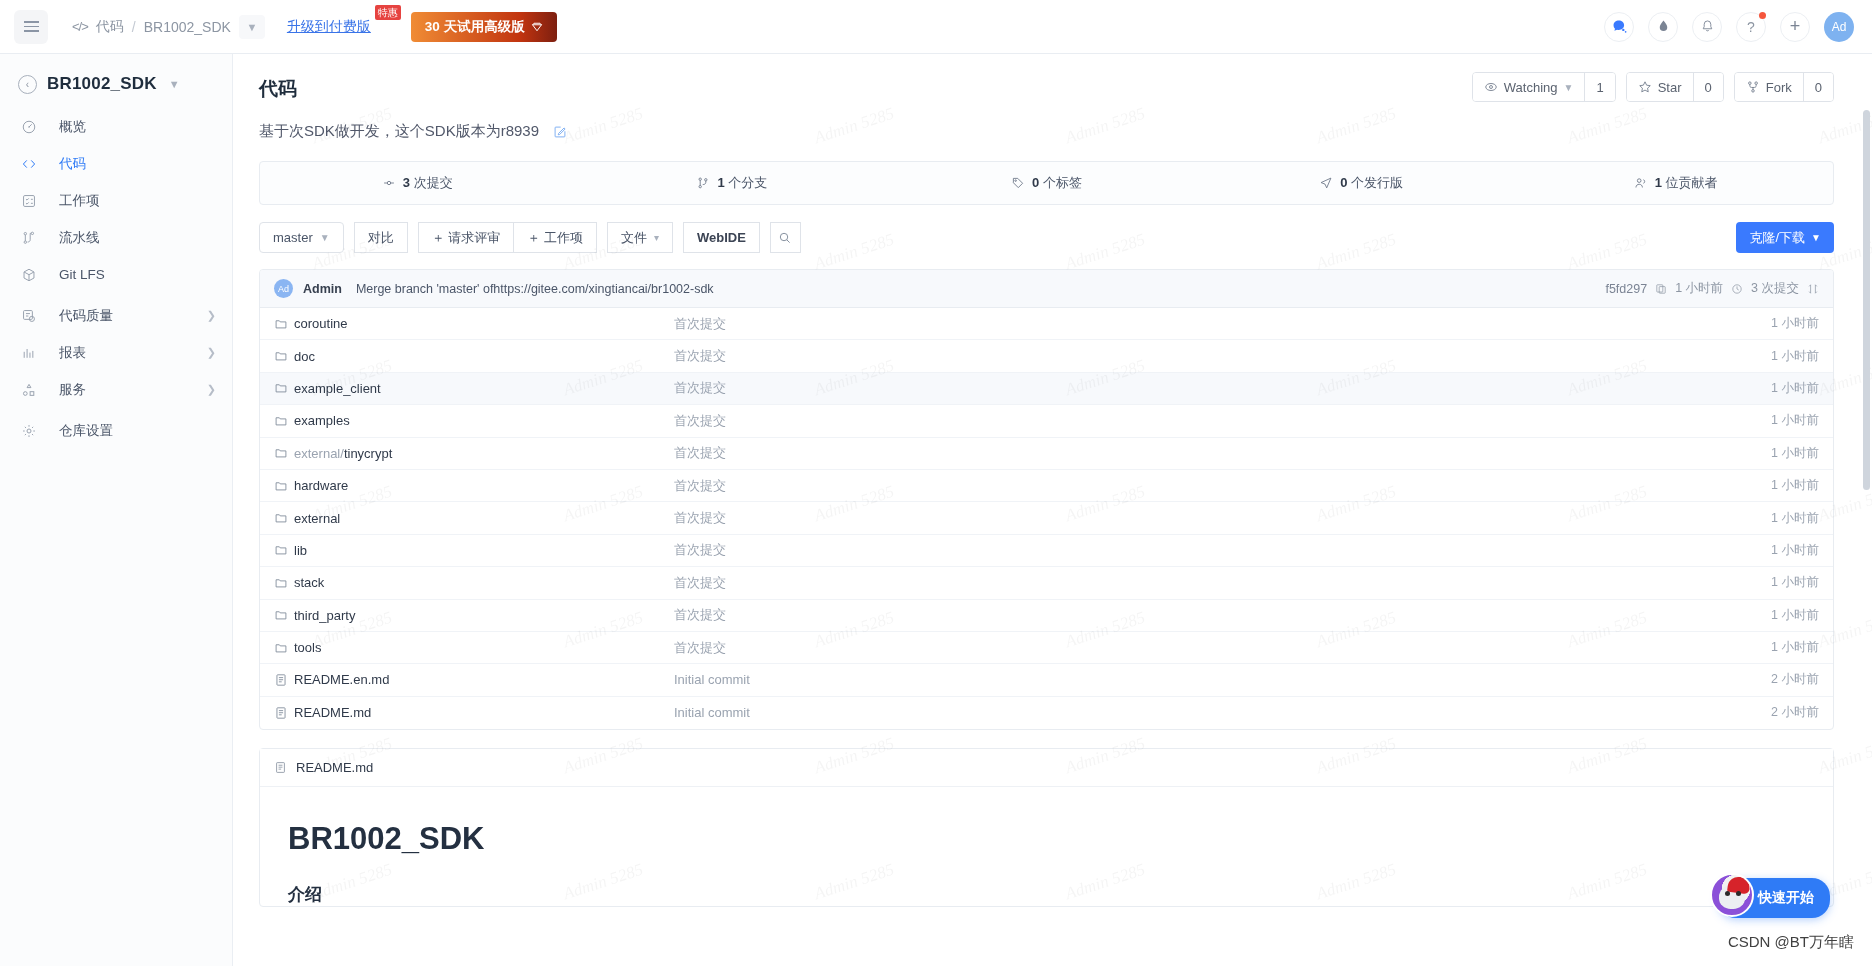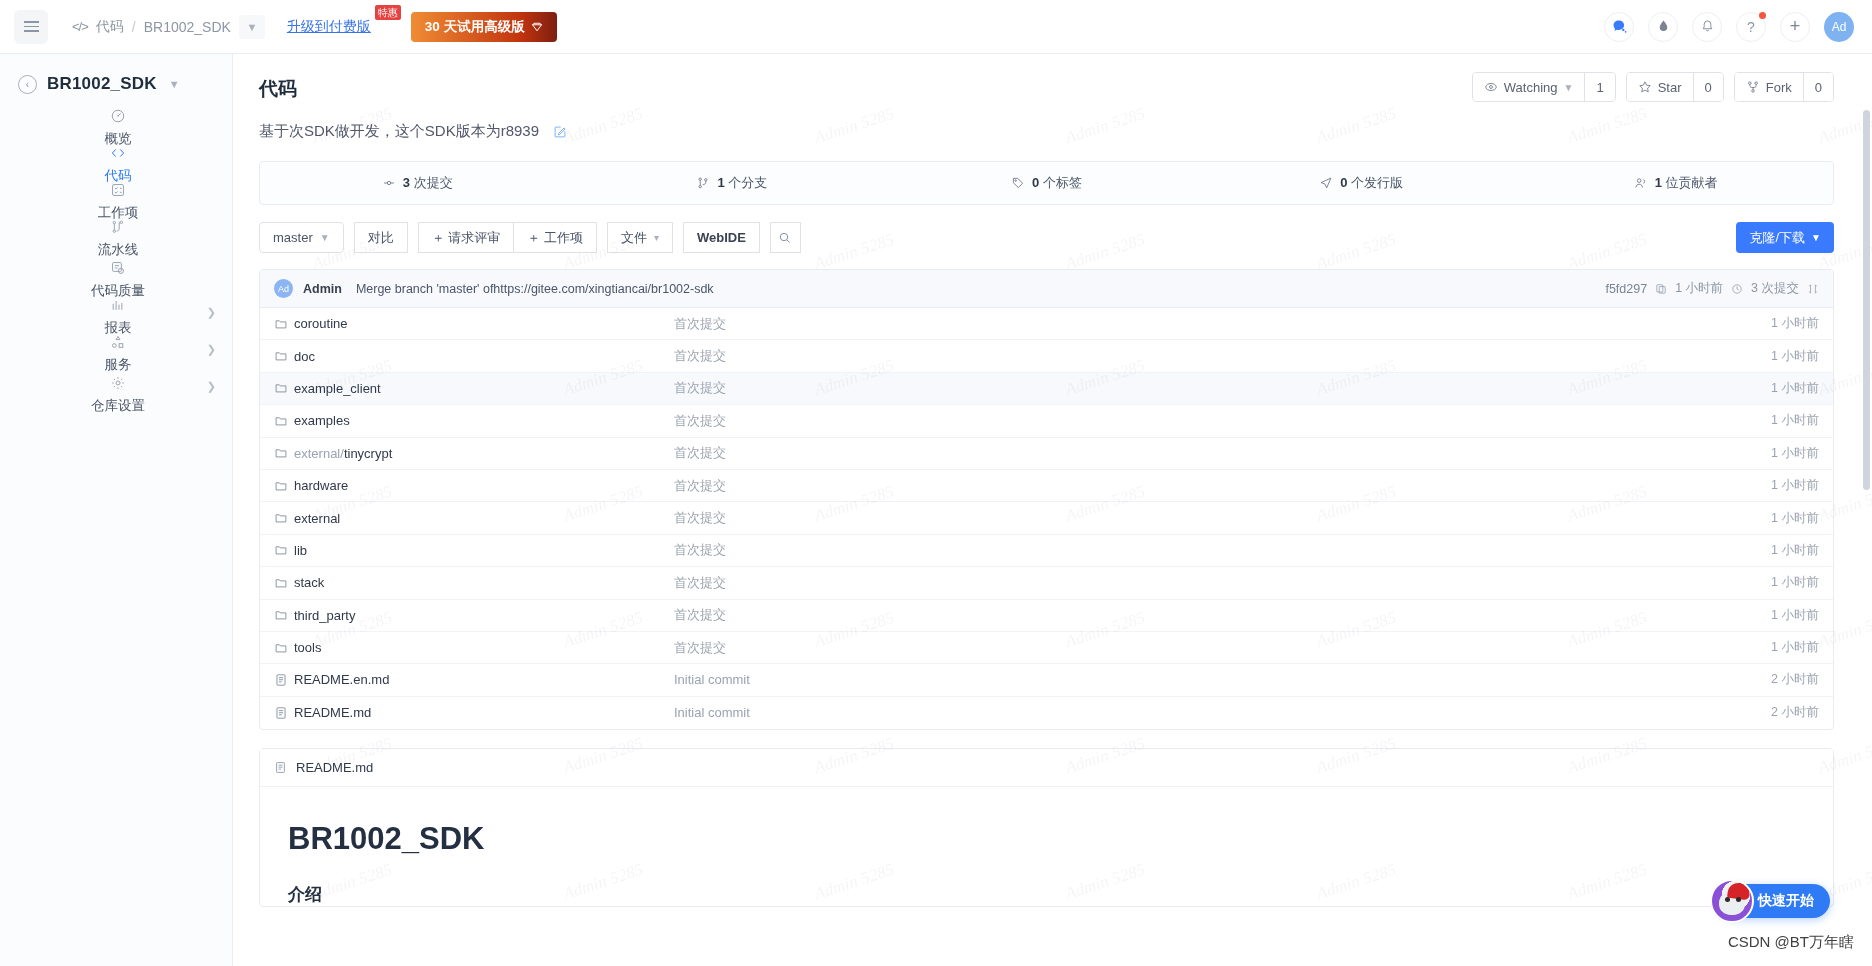--- a/index.html
+++ b/index.html
@@ -84,21 +84,21 @@
   }
   .back-ic {
     width: 19px; height: 19px; border-radius: 50%; border: 1.4px solid #a8b0bc;
     display: flex; align-items: center; justify-content: center; color: #8d96a3;
     font-size: 10px; cursor: pointer; flex: none;
   }
   .side-title { font-size: 17px; font-weight: 700; color: #1f2d3d; letter-spacing: .2px; }
   .side-caret { color: #a9b1bd; font-size: 11px; margin-left: 2px; cursor: pointer; }
   .nav-item {
     display: flex; align-items: center; height: 37px; padding: 0 16px 0 20px;
-    font-size: 13.5px; color: #4a5568; cursor: pointer; gap: 6px; flex-direction: column;
+    font-size: 13.5px; color: #4a5568; cursor: pointer; gap: 22px;
   }
   .nav-item .nav-ic { width: 17px; display: flex; align-items: center; justify-content: center; color:#9aa3b0; flex:none;}
   .nav-item.active { color: #2f7bf6; }
   .nav-item.active .nav-ic { color: #2f7bf6; }
   .nav-item .chev { margin-left: auto; color: #b6bdc8; font-size: 11px; }
   .nav-gap { height: 4px; }
 
   
   .main {
     position: absolute; top: 54px; left: 233px; right: 0; bottom: 0;
@@ -195,21 +195,21 @@
   .readme-h2 { margin-top: 26px; font-size: 17px; font-weight: 700; color:#243041;}
 
   
   .scrollbar {
     position:absolute; top: 56px; right: 2px; width: 7px; height: 380px;
     border-radius: 4px; background: #cfd5dd; z-index: 18;
   }
 
   
   .chat-fab {
-    position: absolute; right: 42px; bottom: 48px; height: 34px; border-radius: 18px;
+    position: absolute; right: 42px; bottom: 48px; height: 40px; border-radius: 18px;
     background: #2f7bf6; display: flex; align-items: center; padding: 0 16px 0 40px;
     color: #fff; font-size: 14px; font-weight: 700; cursor: pointer; z-index: 30;
     box-shadow: 0 2px 8px rgba(47,123,246,.35);
   }
   .chat-av {
     position: absolute; left: -8px; top: -5px; width: 44px; height: 44px; border-radius: 50%;
     background: radial-gradient(circle at 60% 35%, #f2f2f2 0 40%, #8b50d8 41% 100%);
     border: 2px solid #fff; overflow:hidden;
   }
   .chat-av .hair { position:absolute; top:2px; left:16px; width:22px; height:16px; background:#d6232a; border-radius: 12px 12px 6px 2px; transform: rotate(8deg);}
@@ -391,20 +391,29 @@
             <circle cx="5.4" cy="4.6" r="1.5" fill="none" stroke="currentColor" stroke-width="1.25"></circle>
             <circle cx="5.4" cy="15.2" r="1.5" fill="none" stroke="currentColor" stroke-width="1.25"></circle>
             <path d="M5.4 6.1v7.6" fill="none" stroke="currentColor" stroke-width="1.25"></path>
             <path d="M11.5 4.2v8c0 2-1.6 2.8-3.2 2.8" fill="none" stroke="currentColor" stroke-width="1.25"></path>
             <circle cx="14.2" cy="4.2" r="1.5" fill="none" stroke="currentColor" stroke-width="1.25"></circle>
             <path d="M11.5 4.2h1.2" fill="none" stroke="currentColor" stroke-width="1.25"></path>
           </svg>
         </span>
         <span>流水线</span>
       </div>
+      <div class="nav-item">
+        <span class="nav-ic">
+          <svg width="16" height="16" viewBox="0 0 20 20">
+            <path d="M10 2.8l6.2 3.4v7.6L10 17.2 3.8 13.8V6.2z" fill="none" stroke="currentColor" stroke-width="1.25"></path>
+            <path d="M3.8 6.2L10 9.6l6.2-3.4M10 9.6v7.6" fill="none" stroke="currentColor" stroke-width="1.25"></path>
+          </svg>
+        </span>
+        <span>Git LFS</span>
+      </div>
       <div class="nav-gap"></div>
       <div class="nav-item">
         <span class="nav-ic">
           <svg width="16" height="16" viewBox="0 0 20 20">
             <rect x="3.2" y="3.2" width="11" height="11" rx="1.3" fill="none" stroke="currentColor" stroke-width="1.25"></rect>
             <path d="M6.2 7h5M6.2 10h3" fill="none" stroke="currentColor" stroke-width="1.25"></path>
             <circle cx="13.6" cy="13.6" r="3.2" fill="none" stroke="currentColor" stroke-width="1.25"></circle>
           </svg>
         </span>
         <span>代码质量</span>

